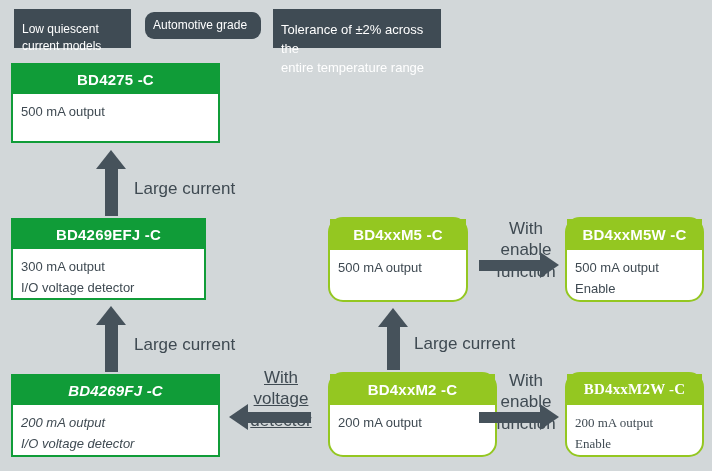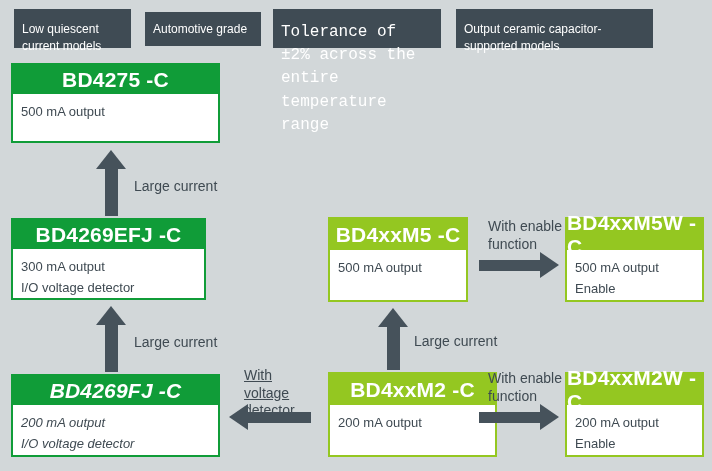--- a/index.html
+++ b/index.html
@@ -10,58 +10,56 @@
     --arrow:#46525b;
     --text:#3f4a52;
   }
   *{box-sizing:border-box;margin:0;padding:0;}
   body{background:#fff;font-family:"Liberation Sans",sans-serif;}
   .stage{position:relative;width:712px;height:471px;background:var(--bg);overflow:hidden;}
 
   .tag{position:absolute;background:var(--tag);color:#fff;white-space:pre-line;
        padding:12px 8px;line-height:1.4;font-size:12px;}
   .tag.center{display:flex;align-items:center;white-space:nowrap;}
-  .tag.small{font-size:16px;line-height:1.45;font-family:Liberation Mono, monospace;}
+  .tag.small{font-size:13px;line-height:1.45;}
 
   .box{position:absolute;background:#fff;border:2px solid var(--green);}
   .box .hdr{height:29px;display:flex;align-items:center;justify-content:center;
-            background:var(--green);color:#fff;font-size:21px;font-weight:700;
+            background:var(--green);color:#fff;font-size:15px;font-weight:700;
             letter-spacing:.2px;}
   .box .body{padding:8px 8px;font-size:13px;line-height:1.6;color:var(--text);}
-  .box.lime{border-color:var(--lime);}
+  .box.lime{border-color:var(--lime);border-radius:15px;}
   .box.lime .hdr{background:var(--lime);height:31px;}
 
   .arrow-up{position:absolute;display:flex;flex-direction:column;align-items:center;}
   .arrow-up .head{width:0;height:0;border-left:15px solid transparent;
                   border-right:15px solid transparent;border-bottom:19px solid var(--arrow);}
   .arrow-up .shaft{width:13px;flex:1;background:var(--arrow);}
 
   .arrow-right,.arrow-left{position:absolute;display:flex;align-items:center;}
   .arrow-right .shaft,.arrow-left .shaft{flex:1;height:11px;background:var(--arrow);}
   .arrow-right .head{width:0;height:0;border-top:13px solid transparent;
                      border-bottom:13px solid transparent;border-left:19px solid var(--arrow);}
   .arrow-left .head{width:0;height:0;border-top:13px solid transparent;
                     border-bottom:13px solid transparent;border-right:19px solid var(--arrow);}
 
-  .alabel{position:absolute;font-size:14px;color:var(--text);line-height:1.25;
+  .alabel{position:absolute;font-size:17px;color:var(--text);line-height:1.25;
           white-space:pre-line;}
-  .alabel.center{padding-left:20px;}
+  .alabel.center{text-align:center;padding-left:20px;}
 </style>
 </head>
 <body>
 
 <div class="stage">
 
   <div class="tag" style="left:14px;top:9px;width:117px;height:39px;">Low quiescent
 current models</div>
-  <div class="tag center" style="left:145px;top:12px;width:116px;height:34px;">Automotive grade</div>
+  <div class="tag center" style="left:145px;top:12px;width:116px;height:27px;border-radius:9px;">Automotive grade</div>
   <div class="tag small" style="left:273px;top:9px;width:168px;height:39px;">Tolerance of ±2% across the
 entire temperature range</div>
-  <div class="tag" style="left:456px;top:9px;width:197px;height:39px;">Output ceramic capacitor-
-supported models</div>
 
   <div class="box" style="left:11px;top:63px;width:209px;height:80px;">
     <div class="hdr">BD4275 -C</div>
     <div class="body">
       <div>500 mA output</div>
     </div>
   </div>
 
   <div class="arrow-up" style="left:96px;top:150px;width:30px;height:66px;">
     <div class="head"></div>
@@ -112,21 +110,21 @@
   </div>
 
   <div class="box lime" style="left:565px;top:217px;width:139px;height:85px;">
     <div class="hdr">BD4xxM5W -C</div>
     <div class="body">
       <div>500 mA output</div>
       <div>Enable</div>
     </div>
   </div>
 
-  <div class="box lime" style="left:565px;top:372px;width:139px;height:85px;">
+  <div class="box lime" style="left:565px;top:372px;width:139px;height:85px;font-family:Liberation Serif, serif;">
     <div class="hdr">BD4xxM2W -C</div>
     <div class="body">
       <div>200 mA output</div>
       <div>Enable</div>
     </div>
   </div>
 
   <div class="alabel center" style="left:468px;top:218px;width:96px;">With enable
 function</div>
   <div class="arrow-right" style="left:479px;top:252px;width:80px;height:26px;">

